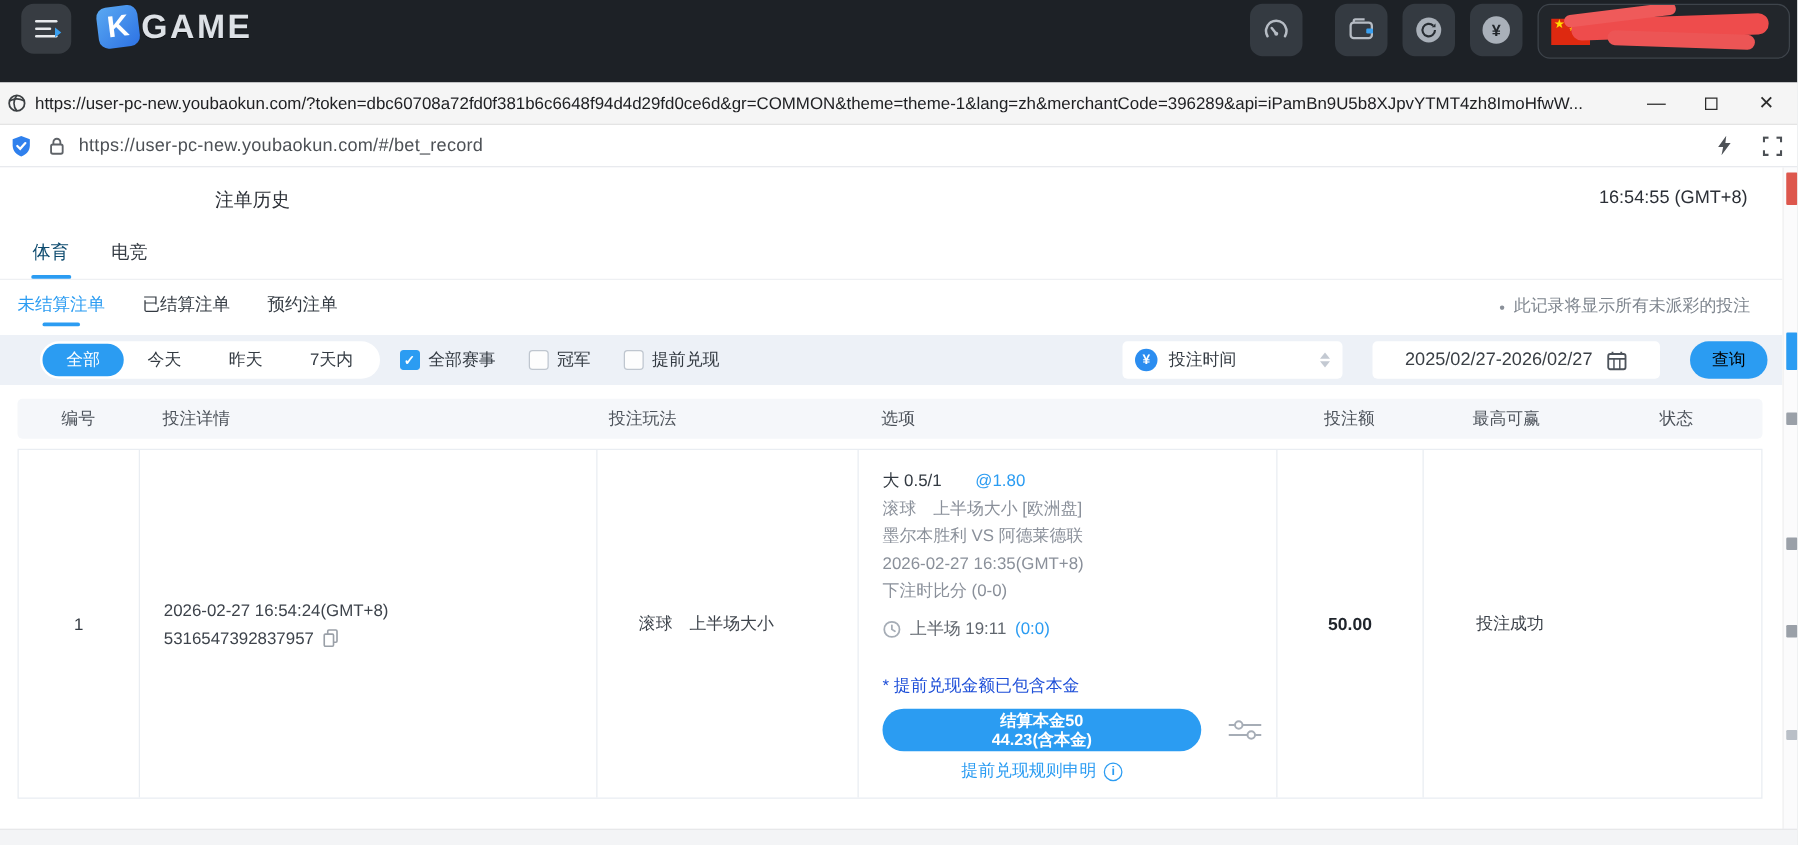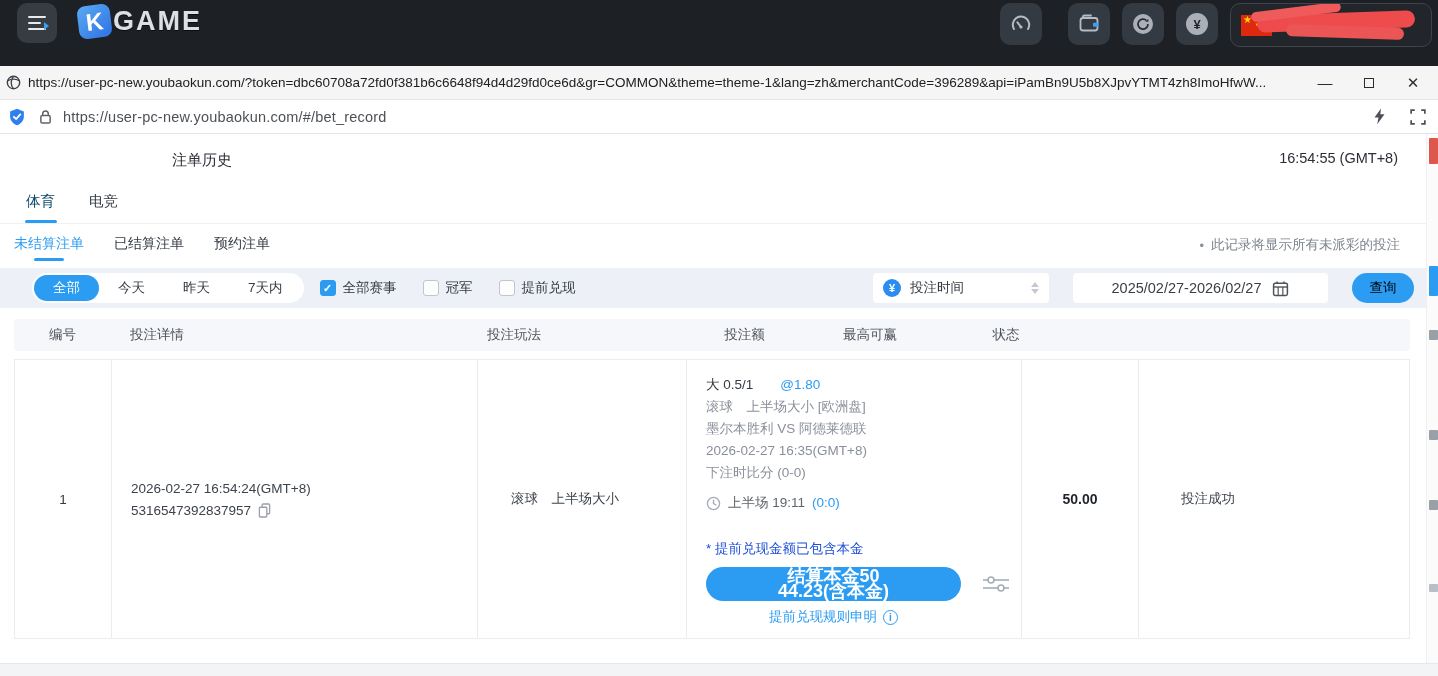--- a/index.html
+++ b/index.html
@@ -65,21 +65,21 @@
   .check { display:flex; align-items:center; gap:7px; font-size:13.5px; color:#333a42; cursor:pointer; }
   .box { width:16px; height:16px; border-radius:3px; border:1.5px solid #bfc6cf; background:#fdfdfd; display:flex; align-items:center; justify-content:center; }
   .box.checked { border-color:#2b9cf2; background:#2b9cf2; color:#fff; font-size:11px; font-weight:bold; }
   .filter-right { margin-left:auto; display:flex; align-items:center; gap:24px; }
   .select-box { width:176px; height:30px; background:#fff; border-radius:4px; display:flex; align-items:center; gap:9px; padding:0 10px; font-size:13.5px; color:#333a42; cursor:pointer; }
   .yen-badge { width:18px; height:18px; border-radius:50%; background:#2b8df0; color:#fff; font-size:11px; font-weight:bold; display:flex; align-items:center; justify-content:center; }
   .carets { margin-left:auto; display:flex; flex-direction:column; gap:2px; }
   .carets i { width:0; height:0; border-left:4px solid transparent; border-right:4px solid transparent; display:block; }
   .caret-up { border-bottom:5px solid #c3c9d2; }
   .caret-down { border-top:5px solid #c3c9d2; }
-  .date-box { width:255px; height:30px; background:#fff; border-radius:4px; display:flex; align-items:center; justify-content:center; gap:11px; font-size:14.5px; color:#3a3f45; cursor:pointer; }
+  .date-box { width:230px; height:30px; background:#fff; border-radius:4px; display:flex; align-items:center; justify-content:center; gap:11px; font-size:14.5px; color:#3a3f45; cursor:pointer; }
   .search-btn { width:62px; height:30px; border-radius:15px; background:#2b9cf2; color:#000000; font-size:13.5px; display:flex; align-items:center; justify-content:center; cursor:pointer; }
   
   .table { margin:11px 0 0 14px; width:1396px; }
   .thead { display:flex; align-items:center; height:32px; background:#f5f7fa; border-radius:4px; font-size:13.5px; color:#4d535b; }
   .th, .td { flex:0 0 auto; }
   .w0{width:97px;} .w1{width:366px;} .w2{width:209px;} .w3{width:335px;} .w4{width:117px;} .w5{width:134px;} .w6{width:138px;}
   .t-center{ text-align:center; }
   .th.pl19{ padding-left:19px; } .th.pl10{ padding-left:10px; }
   .trow { display:flex; margin-top:8px; min-height:280px; border:1px solid #e9edf2; background:#fff; }
   .td { border-right:1px solid #e9edf2; display:flex; }
@@ -89,21 +89,21 @@
   .detail-id { display:flex; align-items:center; gap:7px; }
   .c-play { align-items:center; padding-left:33px; font-size:13.5px; color:#3d434b; }
   .c-options { flex-direction:column; padding:14px 0 8px 19px; font-size:13.5px; }
   .opt-line { line-height:22px; color:#8a909a; }
   .opt-dark { color:#333a42; }
   .opt-odds { color:#2b9cf2; margin-left:27px; }
   .live-line { margin-top:9px; display:flex; align-items:center; gap:7px; color:#60666e; line-height:20px; }
   .live-score { color:#2b9cf2; }
   .cashout-note { margin-top:26px; color:#1d4ed8; line-height:20px; }
   .btn-row { margin-top:8px; display:flex; align-items:center; gap:20px; }
-  .cashout-btn { width:255px; height:34px; border-radius:17px; background:#2b9cf2; color:#fff; display:flex; flex-direction:column; align-items:center; justify-content:center; font-size:18px; font-weight:bold; line-height:15px; cursor:pointer; }
+  .cashout-btn { width:255px; height:34px; border-radius:17px; background:#2b9cf2; color:#fff; display:flex; flex-direction:column; align-items:center; justify-content:center; font-size:13px; font-weight:bold; line-height:15px; cursor:pointer; }
   .rules-line { margin-top:7px; width:255px; display:flex; align-items:center; justify-content:center; gap:6px; color:#2b9cf2; font-size:13.5px; cursor:pointer; }
   .info-i { width:15px; height:15px; border-radius:50%; border:1.2px solid #2b9cf2; color:#2b9cf2; font-size:10px; font-weight:bold; display:flex; align-items:center; justify-content:center; font-style:normal; }
   .c-amount, .c-maxwin { align-items:center; justify-content:center; font-size:14px; font-weight:bold; color:#1f242b; }
   .c-status { align-items:center; justify-content:center; font-size:13.5px; color:#3d434b; }
   
   .sliver { position:absolute; right:0; top:134px; width:12px; height:530px; background:#fbfbfc; border-left:1px solid #f0f0f0; }
   .sliver div { position:absolute; left:2px; width:9px; border-radius:1px; }
   .sl-red { top:4px; height:26px; background:#dd574d; }
   .sl-blue { top:132px; height:30px; background:#2b9cf2; }
   .sl-g1 { top:196px; height:10px; background:#9aa0a8; }
@@ -267,20 +267,21 @@
         </div>
         <div class="search-btn">查询</div>
       </div>
     </div>
 
     <div class="table">
       <div class="thead">
         <div class="th w0 t-center">编号</div>
         <div class="th w1 pl19">投注详情</div>
         <div class="th w2 pl10">投注玩法</div>
+        <div class="th w3 pl19">选项</div>
         <div class="th w4 t-center">投注额</div>
         <div class="th w5 t-center">最高可赢</div>
         <div class="th w6 t-center">状态</div>
       </div>
 
       <div class="trow">
         <div class="td w0 c-no">1</div>
 
         <div class="td w1 c-detail">
           <div>2026-02-27 16:54:24(GMT+8)</div>

